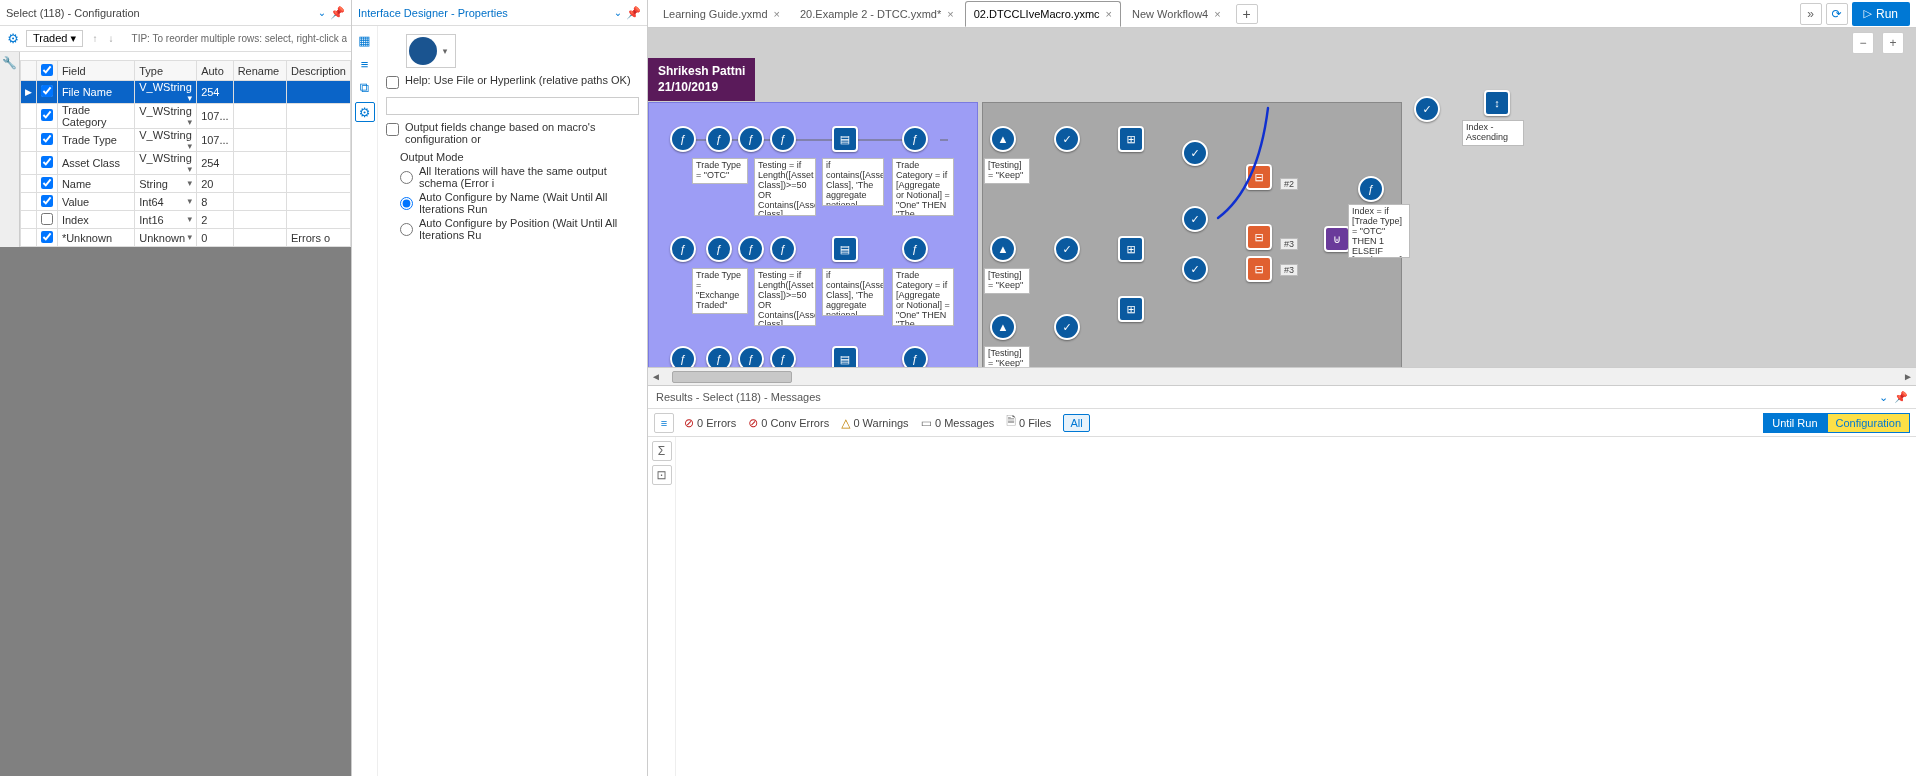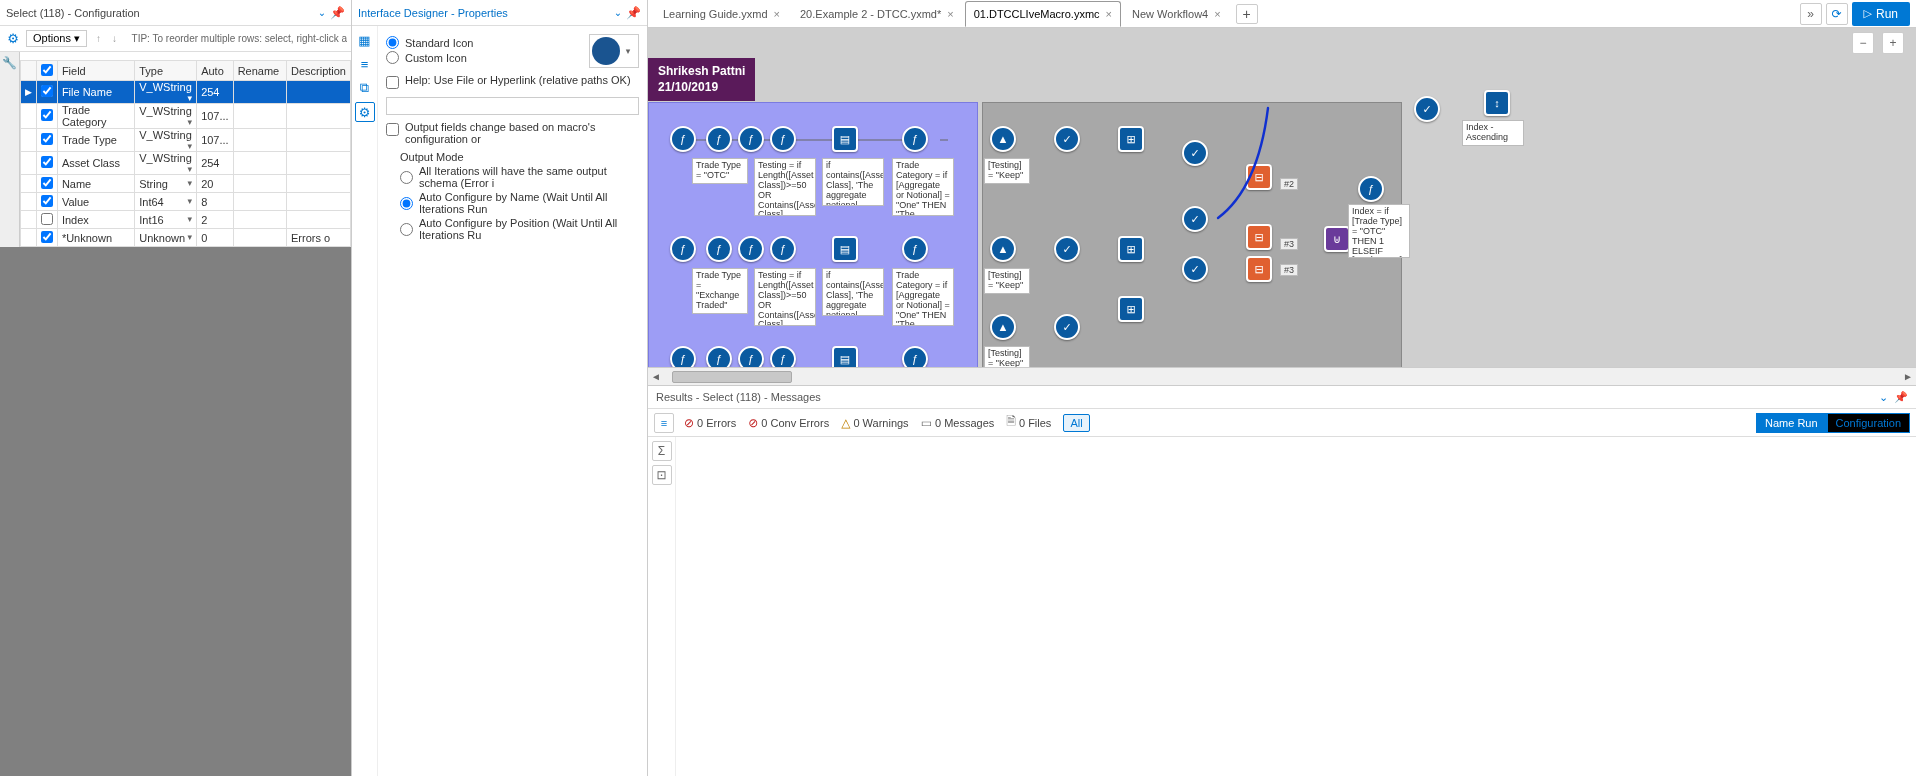--- a/index.html
+++ b/index.html
@@ -79,39 +79,39 @@
 .res-ico { width: 20px; height: 20px; border: 1px solid #ccc; display: inline-flex; align-items: center; justify-content: center; margin-right: 4px; color: #0078d4; border-radius: 2px; cursor: pointer; font-size: 11px; }
 .res-metric { display: inline-flex; align-items: center; margin: 0 6px; }
 .res-metric .ic { margin-right: 3px; font-size: 12px; }
 .err { color: #c02020; }
 .warn { color: #c08000; }
 .info { color: #666; }
 .all-btn { border: 1px solid #0078d4; background: #e6f2fb; color: #0078d4; padding: 0 6px; height: 18px; font-size: 11px; cursor: pointer; border-radius: 2px; margin-left: 6px; }
 .toggle-group { margin-left: auto; display: flex; }
 .tg-btn { height: 20px; padding: 0 8px; font-size: 11px; border: 1px solid #0078d4; cursor: pointer; }
 .tg-btn.active { background: #0078d4; color: #fff; }
-.tg-btn.inactive { background: #000000; color: #0078d4; }
+.tg-btn.inactive { background: #fde047; color: #0078d4; }
 .results-body { flex: 1; background: #fff; display: flex; }
 .results-gutter { width: 28px; border-right: 1px solid #eee; }
 .results-gutter .ri { width: 20px; height: 20px; margin: 4px auto; border: 1px solid #ccc; display: flex; align-items: center; justify-content: center; font-size: 12px; color: #666; cursor: pointer; border-radius: 2px; }
 
 .annot { position: absolute; pointer-events: none; z-index: 30; }
 </style>
 </head>
 <body>
 
 <div class="left-panel">
   <div class="panel-header">
     <span class="title">Select (118) - Configuration</span>
     <span class="chev">⌄</span>
     <span class="pin">📌</span>
   </div>
   <div class="toolbar-row">
     <span class="gear">⚙</span>
-    <button class="options-btn"><span>Options</span> ▾</button>
+    <button class="options-btn"><span>Traded</span> ▾</button>
     <span class="arrow-btn">↑</span>
     <span class="arrow-btn">↓</span>
     <span class="tip">TIP: To reorder multiple rows: select, right-click a</span>
   </div>
   <div class="grid-wrap">
     <div class="grid-gutter">
       <div class="gutter-icon">🔧</div>
     </div>
     <table class="config-grid">
       <thead>
@@ -212,30 +212,20 @@
   </div>
   <div class="mid-body">
     <div class="mid-gutter">
       <div class="gicon">▦</div>
       <div class="gicon">≡</div>
       <div class="gicon">⧉</div>
       <div class="gicon boxed">⚙</div>
     </div>
     <div class="mid-content">
       <div style="display:flex">
-        <div style="flex:1">
-          <div class="radio-row">
-            <input type="radio" name="iconmode" checked="" style="">
-            <span>Standard Icon</span>
-          </div>
-          <div class="radio-row">
-            <input type="radio" name="iconmode" style="">
-            <span>Custom Icon</span>
-          </div>
-        </div>
         <div class="icon-picker">
           <div class="icon-circle"></div>
           <div class="icon-dd">▾</div>
         </div>
       </div>
       <div class="check-row">
         <input type="checkbox" style="">
         <span>Help: Use File or Hyperlink (relative paths OK)</span>
       </div>
       <input class="textbox" style="">
@@ -265,21 +255,21 @@
     <div id="tabs-host" style="display:flex">
         <div class="tab">
           <span>Learning Guide.yxmd</span>
           <span class="close">×</span>
         </div>
         <div class="tab">
           <span>20.Example 2 - DTCC.yxmd*</span>
           <span class="close">×</span>
         </div>
         <div class="tab active">
-          <span>01.DTCCLIveMacro.yxmc</span>
+          <span>02.DTCCLIveMacro.yxmc</span>
           <span class="close">×</span>
         </div>
         <div class="tab">
           <span>New Workflow4</span>
           <span class="close">×</span>
         </div>
       </div>
     <div class="tab-add">+</div>
     <div class="tab-spacer"></div>
     <span class="tool-sq">»</span>
@@ -403,21 +393,21 @@
   </div>
   <div class="results-toolbar">
     <span class="res-ico">≡</span>
     <span class="res-metric"><span class="ic err">⊘</span><span>0</span>&nbsp;<span>Errors</span></span>
     <span class="res-metric"><span class="ic err">⊘</span><span>0</span>&nbsp;<span>Conv Errors</span></span>
     <span class="res-metric"><span class="ic warn">△</span><span>0</span>&nbsp;<span>Warnings</span></span>
     <span class="res-metric"><span class="ic info">▭</span><span>0</span>&nbsp;<span>Messages</span></span>
     <span class="res-metric"><span class="ic info">🗎</span><span>0</span>&nbsp;<span>Files</span></span>
     <button class="all-btn">All</button>
     <div class="toggle-group">
-      <button class="tg-btn active">Name Run</button>
+      <button class="tg-btn active">Until Run</button>
       <button class="tg-btn inactive">Configuration</button>
     </div>
   </div>
   <div class="results-body">
     <div class="results-gutter">
       <div class="ri">Σ</div>
       <div class="ri">⊡</div>
     </div>
   </div>
 </div>

